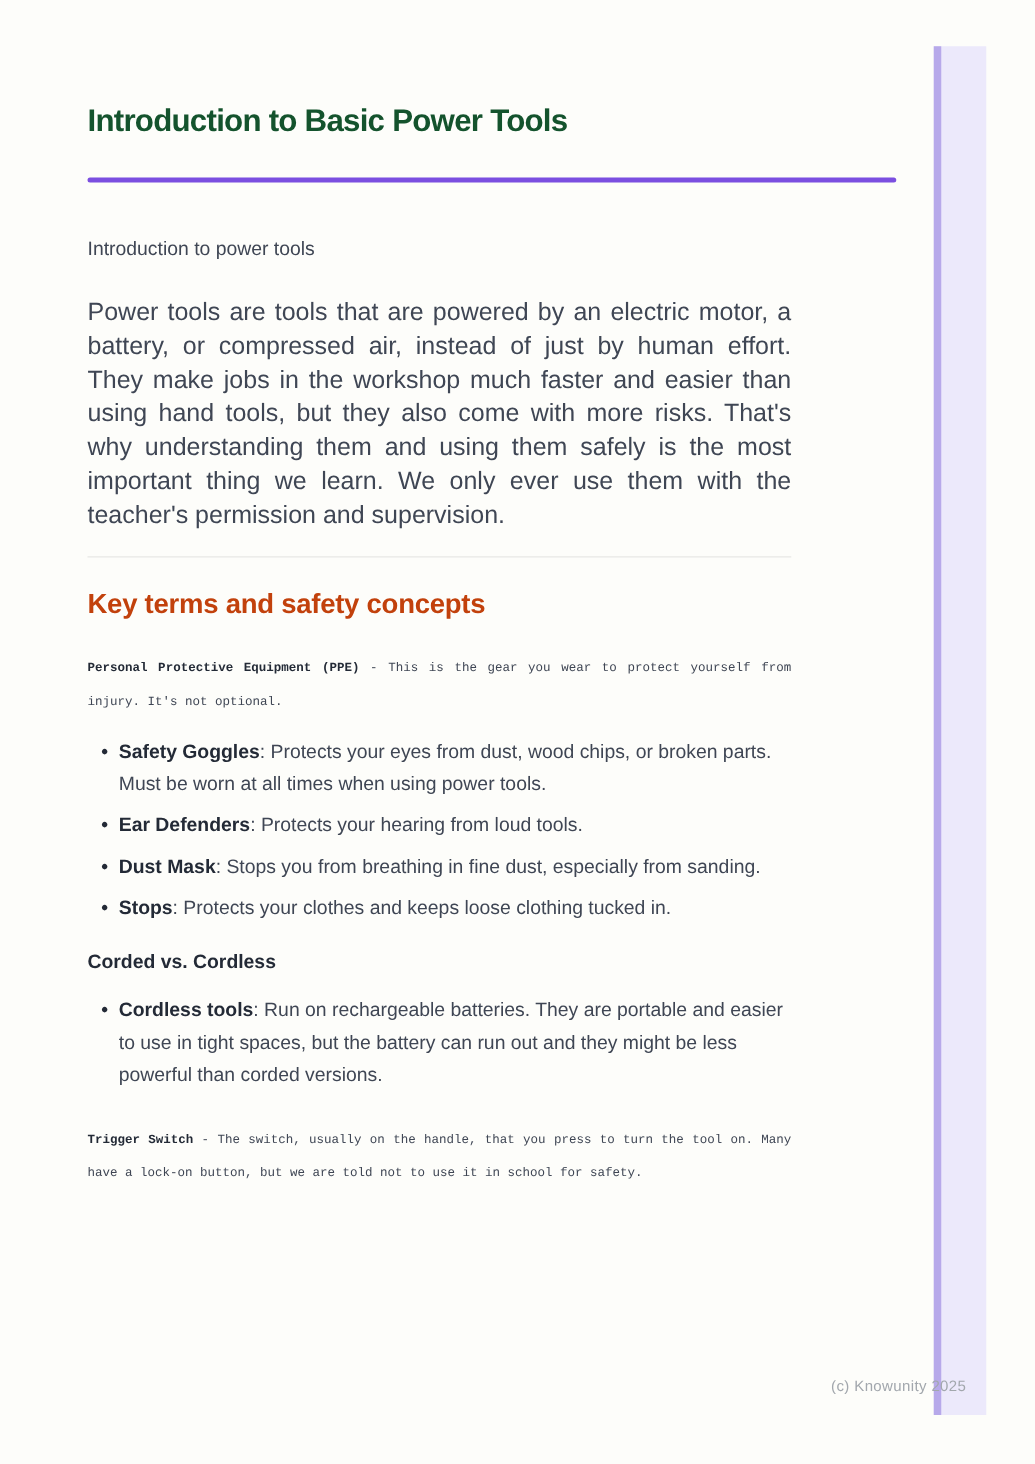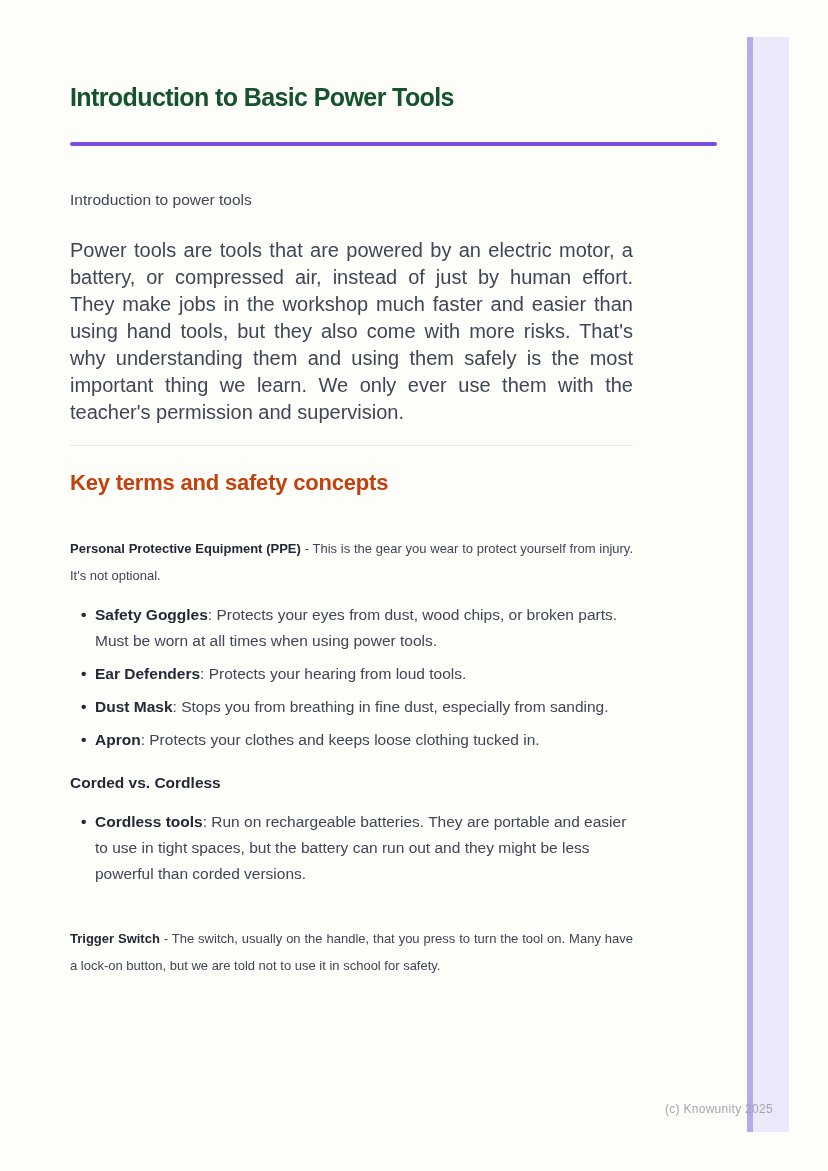--- a/index.html
+++ b/index.html
@@ -65,24 +65,25 @@
   }
   h2.section-heading {
     margin-top: 23px;
     font-size: 22px;
     line-height: 28px;
     font-weight: 700;
     color: #c2410c;
     letter-spacing: -0.2px;
   }
   p.term-para {
-    margin-top: 38px;
-    font-size: 13px;
+    margin-top: 25px;
+    font-size: 10px;
     line-height: 27px;
     text-align: justify;
+    font-family: Liberation Mono, monospace;
   }
   strong { color: #232a36; font-weight: 700; }
   ul.def-list {
     margin-top: 13px;
     list-style: none;
   }
   ul.def-list li {
     position: relative;
     padding-left: 25px;
     margin-bottom: 7px;
@@ -134,21 +135,21 @@
     <hr class="divider">
 
     <h2 class="section-heading">Key terms and safety concepts</h2>
 
     <p class="term-para"><strong>Personal Protective Equipment (PPE)</strong><span> - </span><span>This is the gear you wear to protect yourself from injury. It's not optional.</span></p>
 
     <ul class="def-list">
       <li><strong>Safety Goggles</strong><span>: </span><span>Protects your eyes from dust, wood chips, or broken parts. Must be worn at all times when using power tools.</span></li>
       <li><strong>Ear Defenders</strong><span>: </span><span>Protects your hearing from loud tools.</span></li>
       <li><strong>Dust Mask</strong><span>: </span><span>Stops you from breathing in fine dust, especially from sanding.</span></li>
-      <li><strong>Apron</strong><span>: </span><span>Protects your clothes and keeps loose clothing tucked in.</span></li>
+      <li><strong>Stops</strong><span>: </span><span>Protects your clothes and keeps loose clothing tucked in.</span></li>
     </ul>
 
     <h3 class="sub-heading">Corded vs. Cordless</h3>
 
     <ul class="def-list">
       <li><strong>Cordless tools</strong><span>: </span><span>Run on rechargeable batteries. They are portable and easier to use in tight spaces, but the battery can run out and they might be less powerful than corded versions.</span></li>
     </ul>
 
     <p class="term-para"><strong>Trigger Switch</strong><span> - </span><span>The switch, usually on the handle, that you press to turn the tool on. Many have a lock-on button, but we are told not to use it in school for safety.</span></p>
 

